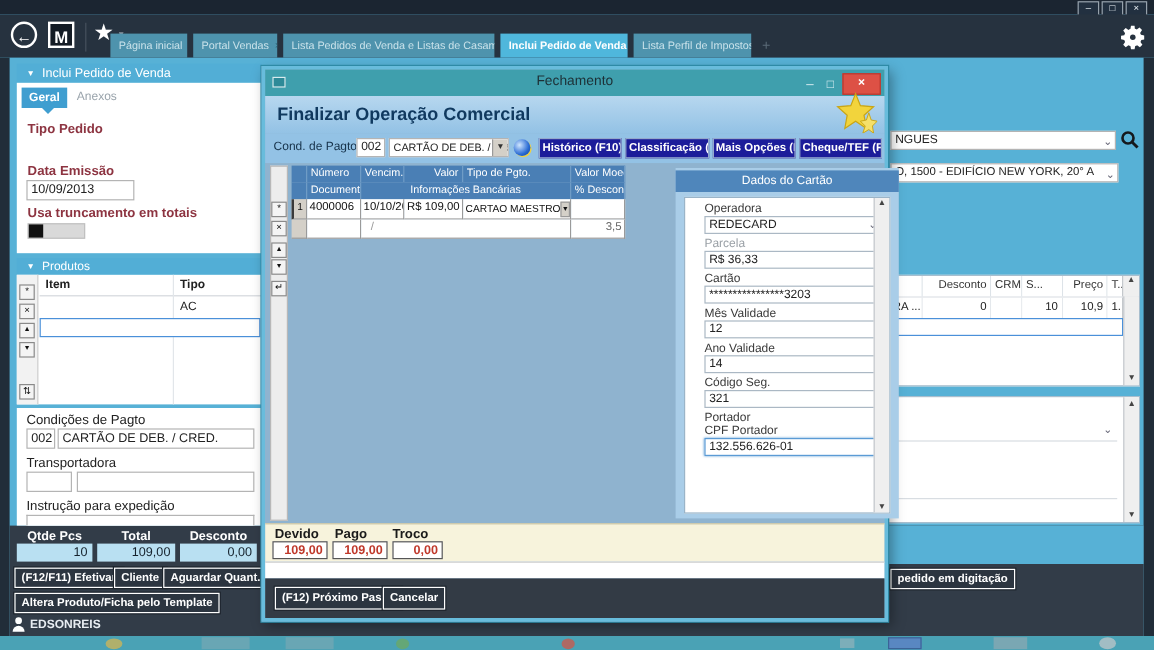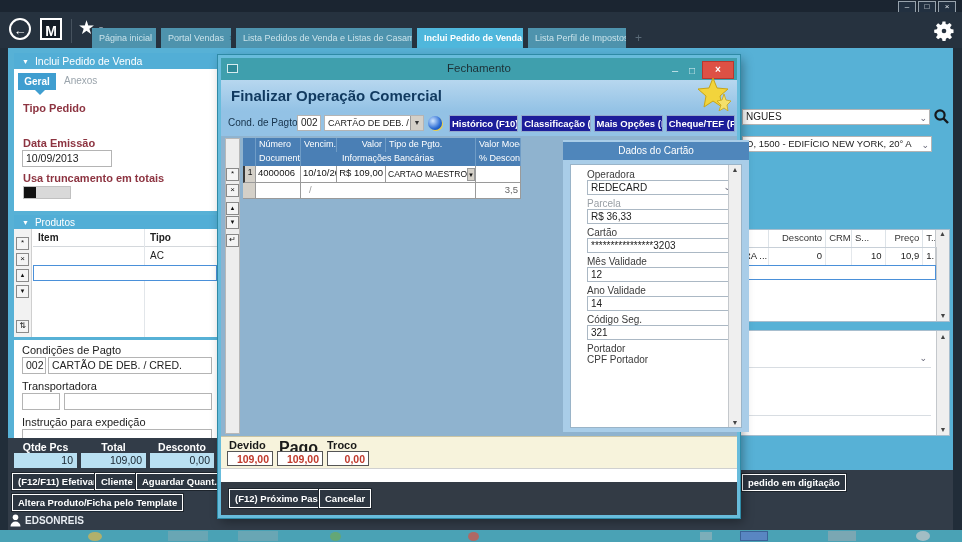--- a/index.html
+++ b/index.html
@@ -342,33 +342,34 @@
             </div>
             <div>
               <div class="cardlbl">Código Seg.</div>
               <div class="cardin" style="margin-bottom:3px;">321</div>
             </div>
             <div>
               <div class="cardlbl">Portador</div>
             </div>
             <div>
               <div class="cardlbl">CPF Portador</div>
+              <div class="cardin" style="border:1px solid #5b9bd5;box-shadow:0 0 2px #5b9bd5;">132.556.626-01</div>
             </div>
           </div>
           <div class="scrollcol ab" style="right:0;top:0;width:13px;height:262px;padding:1px 0;">
             <span>▲</span>
             <span>▼</span>
           </div>
         </div>
       </div>
     </div>
 
     <div class="ab" style="left:0;top:378px;width:516px;height:32px;background:#f7f3dc;border-top:1px solid #c9c4a4;">
       <div class="ab" style="left:8px;top:2px;font-size:11px;font-weight:bold;color:#1a1a1a;">Devido</div>
-      <div class="ab" style="left:58px;top:2px;font-size:16px;font-weight:bold;color:#1a1a1a;">Pago</div>
+      <div class="ab" style="left:58px;top:2px;font-size:11px;font-weight:bold;color:#1a1a1a;">Pago</div>
       <div class="ab" style="left:106px;top:2px;font-size:11px;font-weight:bold;color:#1a1a1a;">Troco</div>
       <div class="ab r" style="left:6px;top:14px;width:46px;height:15px;background:#fff;border:1px solid #555;
            color:#c0392b;font-size:10.5px;font-weight:bold;line-height:14px;padding-right:3px;">109,00</div>
       <div class="ab r" style="left:56px;top:14px;width:46px;height:15px;background:#fff;border:1px solid #555;
            color:#c0392b;font-size:10.5px;font-weight:bold;line-height:14px;padding-right:3px;">109,00</div>
       <div class="ab r" style="left:106px;top:14px;width:42px;height:15px;background:#fff;border:1px solid #555;
            color:#c0392b;font-size:10.5px;font-weight:bold;line-height:14px;padding-right:3px;">0,00</div>
     </div>
 
     <div class="ab" style="left:0;top:410px;width:516px;height:14px;background:#fff;border-top:1px solid #d0d0d0;"></div>

